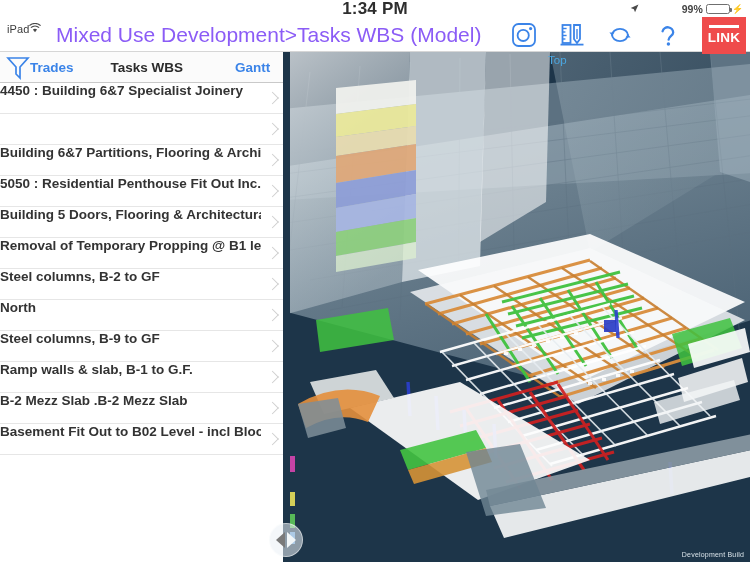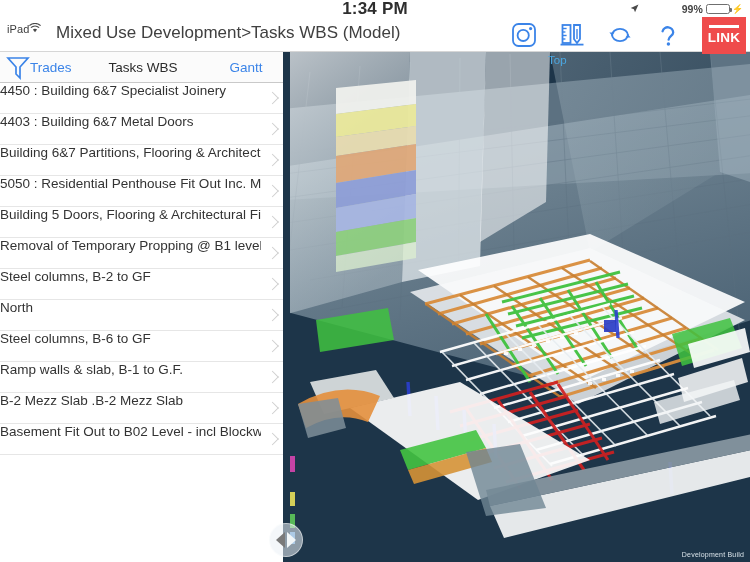--- a/index.html
+++ b/index.html
@@ -54,21 +54,21 @@
   
   .titlebar {
     position: absolute; top: 17px; left: 0;
     width: 750px; height: 35px;
     background: #ffffff;
     border-bottom: 1px solid #d6d6d6;
     z-index: 35;
   }
   .app-title {
     position: absolute; left: 56px; top: 6px;
-    font-size: 17px; color: #404040;
+    font-size: 21px; color: #8b5cf6;
     white-space: nowrap;
     text-align: center;
   }
   .tb-icons {
     position: absolute; right: 4px; top: -4px;
     height: 43px;
     display: flex; align-items: center; gap: 16px;
   }
   .tb-btn {
     display: flex; align-items: center; justify-content: center;
@@ -89,20 +89,21 @@
     letter-spacing: .3px; line-height: 1;
   }
 
   
   .sidebar {
     position: absolute; top: 52px; left: 0;
     width: 283px; height: 510px;
     background: #8b5cf6;
     z-index: 20;
     overflow: hidden;
+    font-weight: bold;
   }
   .tabbar {
     position: relative;
     height: 31px;
     background: #fbfbfb;
     border-bottom: 1px solid #c9c9c9;
     display: flex; align-items: center;
   }
   .funnel {
     position: absolute; left: 4px; top: 2px;
@@ -496,21 +497,20 @@
       <span class="tab tab-gantt">Gantt</span>
     </div>
 
     <div class="list" id="task-list">
 
     <div class="row">
           <span class="row-label">4450 : Building 6&amp;7 Specialist Joinery</span>
           <span class="chev"></span>
         </div>
         <div class="row">
-          <span class="row-label">4403 : Building 6&amp;7 Metal Doors</span>
           <span class="chev"></span>
         </div>
         <div class="row">
           <span class="row-label">Building 6&amp;7 Partitions, Flooring &amp; Architectural Finishes</span>
           <span class="chev"></span>
         </div>
         <div class="row">
           <span class="row-label">5050 : Residential Penthouse Fit Out Inc. MEP</span>
           <span class="chev"></span>
         </div>
@@ -524,21 +524,21 @@
         </div>
         <div class="row">
           <span class="row-label">Steel columns, B-2 to GF</span>
           <span class="chev"></span>
         </div>
         <div class="row">
           <span class="row-label">North</span>
           <span class="chev"></span>
         </div>
         <div class="row">
-          <span class="row-label">Steel columns, B-6 to GF</span>
+          <span class="row-label">Steel columns, B-9 to GF</span>
           <span class="chev"></span>
         </div>
         <div class="row">
           <span class="row-label">Ramp walls &amp; slab, B-1 to G.F.</span>
           <span class="chev"></span>
         </div>
         <div class="row">
           <span class="row-label">B-2 Mezz Slab .B-2 Mezz Slab</span>
           <span class="chev"></span>
         </div>

